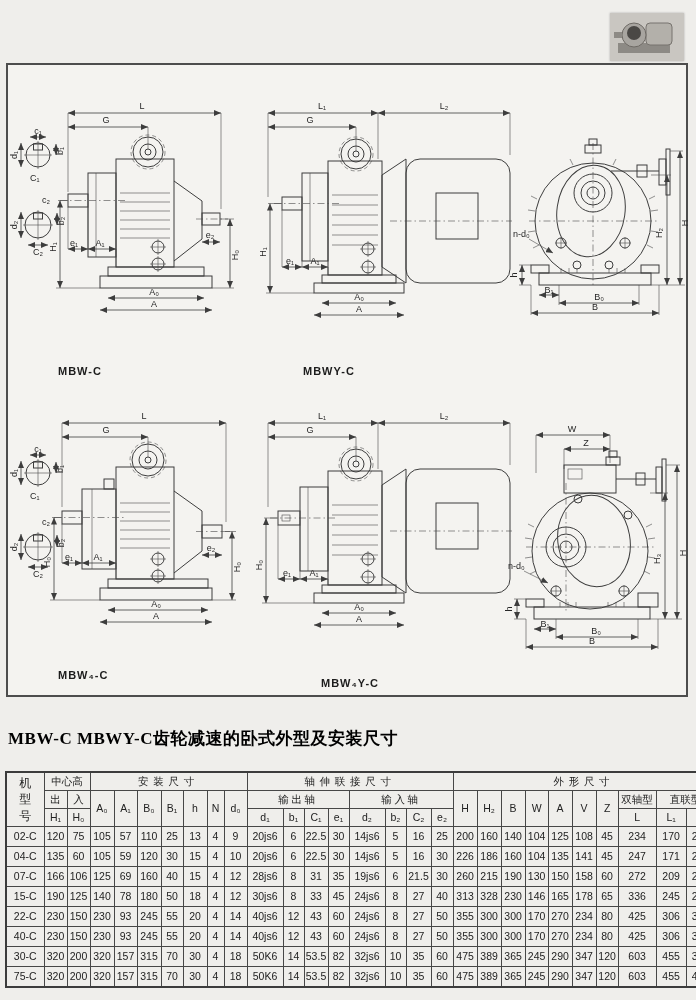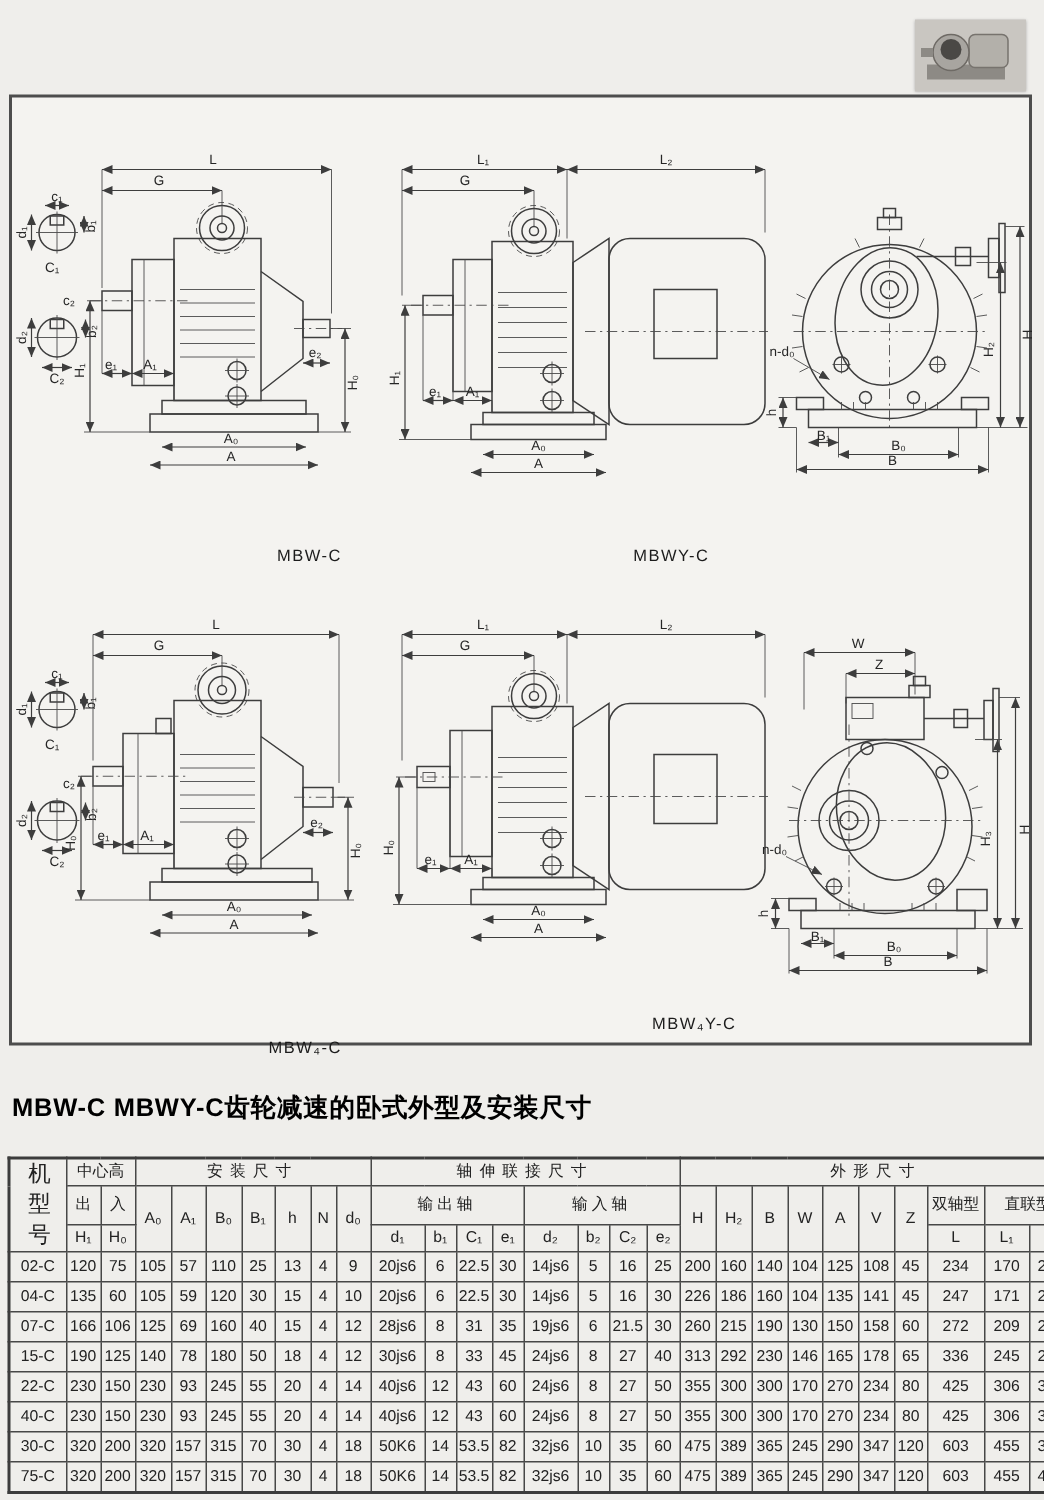--- a/index.html
+++ b/index.html
@@ -15,38 +15,38 @@
   .panel{
     position:absolute;left:6px;top:63px;width:678px;height:630px;
     border:2px solid #4d4d4d;background:#f4f3f0;
   }
   svg{position:absolute;overflow:visible;}
   svg text{font-family:"Liberation Sans","DejaVu Sans",sans-serif;font-size:9px;fill:#262626;}
   .ln{stroke:#3d3d3d;stroke-width:1;fill:none;}
   .tn{stroke:#4a4a4a;stroke-width:.6;fill:none;}
   .cl{stroke:#4a4a4a;stroke-width:.6;fill:none;stroke-dasharray:7 3 1.5 3;}
   .dm{stroke:#3d3d3d;stroke-width:.8;fill:none;}
-  .caption{position:absolute;font-size:11px;letter-spacing:1px;color:#1c1c1c;text-align:right;width:170px;}
+  .caption{position:absolute;font-size:11px;letter-spacing:1px;color:#1c1c1c;text-align:left;width:170px;font-weight:bold;}
   .title{
     position:absolute;left:8px;top:727px;font-size:17px;font-weight:bold;
-    color:#000;letter-spacing:.5px;white-space:nowrap;
+    color:#000;letter-spacing:.5px;white-space:nowrap;font-family:Liberation Serif, serif;
   }
   table.spec{
     position:absolute;left:5px;top:771px;width:686px;
     border-collapse:collapse;table-layout:fixed;
     font-size:10.5px;text-align:center;border:2px solid #3c3c3c;
   }
   table.spec th,table.spec td{
     border:1px solid #474747;padding:0;font-weight:normal;
     overflow:hidden;white-space:nowrap;height:19px;line-height:1;
   }
   table.spec thead th{height:17px;}
   .sp2{letter-spacing:.45em;}
   .sp1{letter-spacing:.25em;margin-top:24px;}
-  .vert{width:13px;margin:0 auto;line-height:1.35;word-break:break-all;white-space:normal;font-size:15px;font-family:Liberation Serif, serif;}
+  .vert{width:13px;margin:0 auto;line-height:1.35;word-break:break-all;white-space:normal;font-size:12px;font-family:Liberation Serif, serif;}
 </style>
 </head>
 <body>
 
 <svg width="0" height="0" style="left:0;top:0">
   <defs>
     <marker id="ae" markerWidth="8" markerHeight="6" refX="7" refY="3" orient="auto" markerUnits="userSpaceOnUse">
       <path d="M0,0L7,3L0,6z" fill="#3d3d3d"></path>
     </marker>
     <marker id="as" markerWidth="8" markerHeight="6" refX="0" refY="3" orient="auto" markerUnits="userSpaceOnUse">
@@ -353,21 +353,21 @@
     <line class="dm" x1="66" y1="156" x2="100" y2="156" marker-start="url(#as)" marker-end="url(#ae)"></line>
     <text x="53" y="153" text-anchor="middle" font-size="8">e₁</text>
     <text x="82" y="153" text-anchor="middle" font-size="8">A₁</text>
     <line class="dm" x1="186" y1="148" x2="206" y2="148" marker-start="url(#as)" marker-end="url(#ae)"></line>
     <text x="195" y="144" text-anchor="middle" font-size="8">e₂</text>
     <line class="dm" x1="92" y1="203" x2="192" y2="203" marker-start="url(#as)" marker-end="url(#ae)"></line>
     <text x="140" y="200" text-anchor="middle">A₀</text>
     <line class="dm" x1="84" y1="215" x2="196" y2="215" marker-start="url(#as)" marker-end="url(#ae)"></line>
     <text x="140" y="212" text-anchor="middle">A</text>
   </svg>
-  <div class="caption" style="left:50px;top:628px">MBW₄-C</div>
+  <div class="caption" style="left:50px;top:604px">MBW₄-C</div>
 
   <svg width="255" height="235" style="left:252px;top:342px">
     <line class="tn" x1="8" y1="16" x2="8" y2="100"></line>
       <line class="tn" x1="118" y1="16" x2="118" y2="62"></line>
       <line class="tn" x1="250" y1="16" x2="250" y2="58"></line>
     <line class="dm" x1="8" y1="16" x2="118" y2="16" marker-start="url(#as)" marker-end="url(#ae)"></line>
     <line class="dm" x1="118" y1="16" x2="250" y2="16" marker-start="url(#as)" marker-end="url(#ae)"></line>
     <text x="62" y="12" text-anchor="middle">L₁</text>
     <text x="184" y="12" text-anchor="middle">L₂</text>
     <line class="tn" x1="96" y1="30" x2="96" y2="54"></line>
@@ -684,21 +684,21 @@
         <td>12</td>
         <td>30js6</td>
         <td>8</td>
         <td>33</td>
         <td>45</td>
         <td>24js6</td>
         <td>8</td>
         <td>27</td>
         <td>40</td>
         <td>313</td>
-        <td>292</td>
+        <td>328</td>
         <td>230</td>
         <td>146</td>
         <td>165</td>
         <td>178</td>
         <td>65</td>
         <td>336</td>
         <td>245</td>
         <td>285</td>
       </tr>
       <tr>

